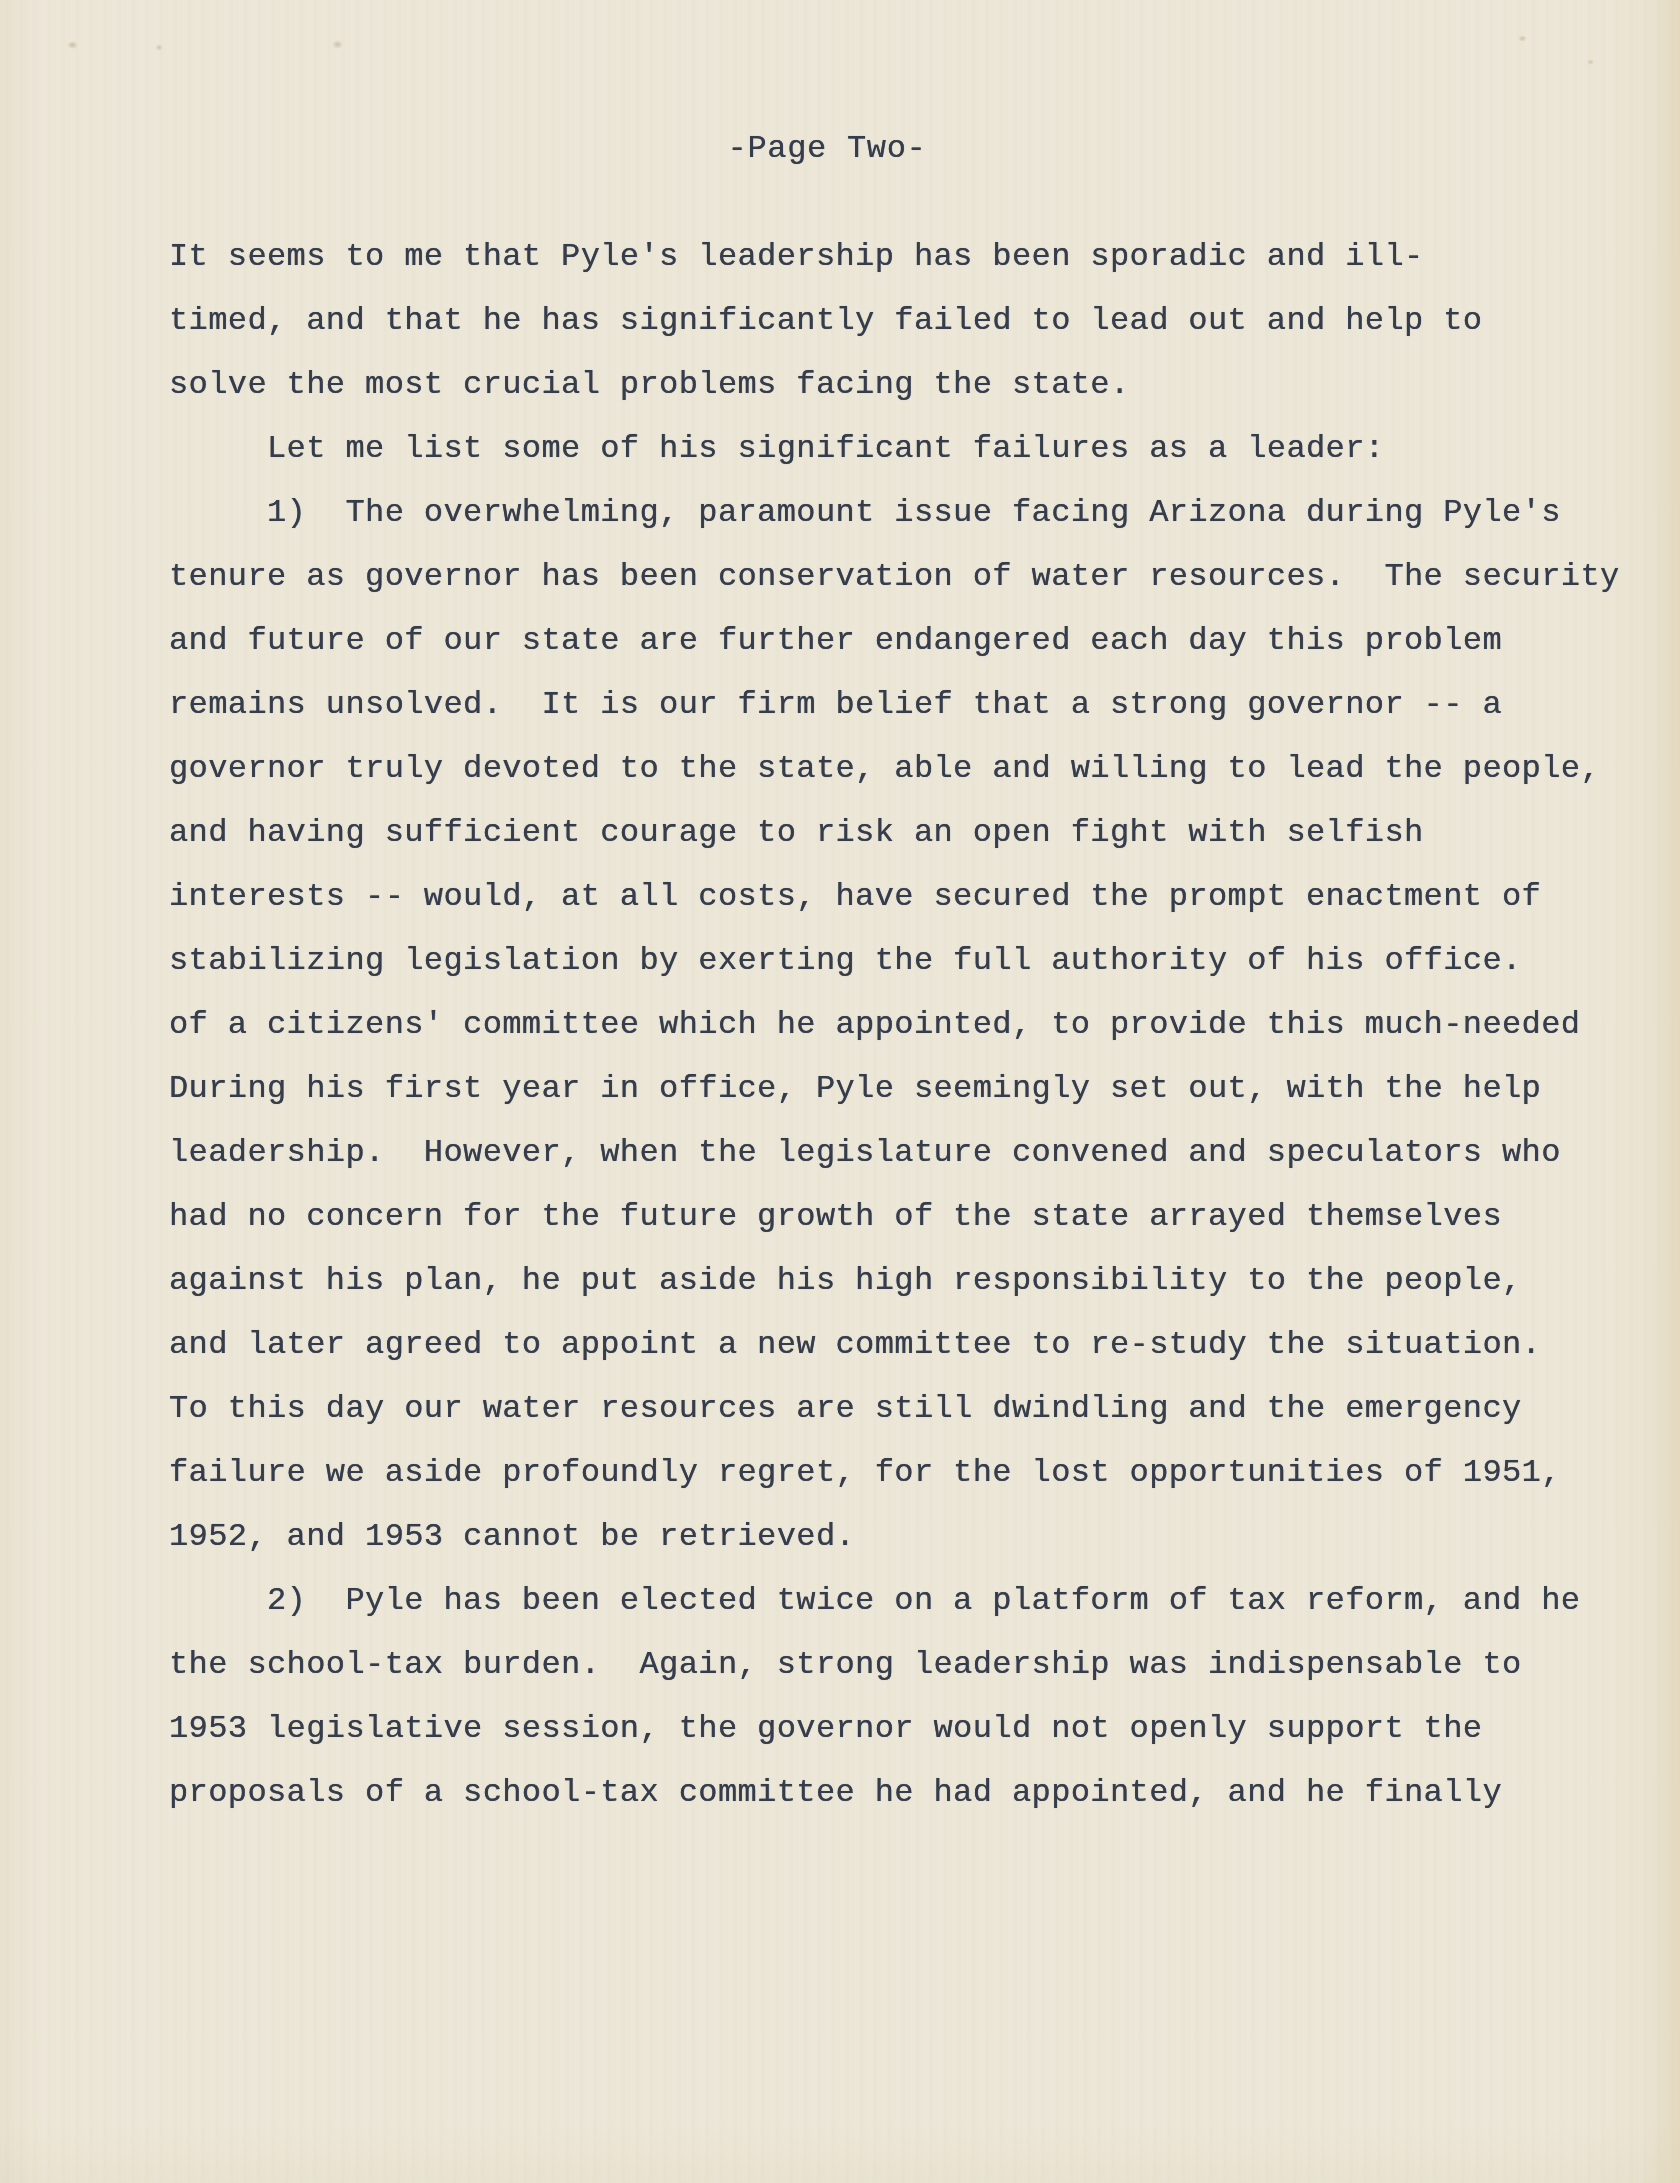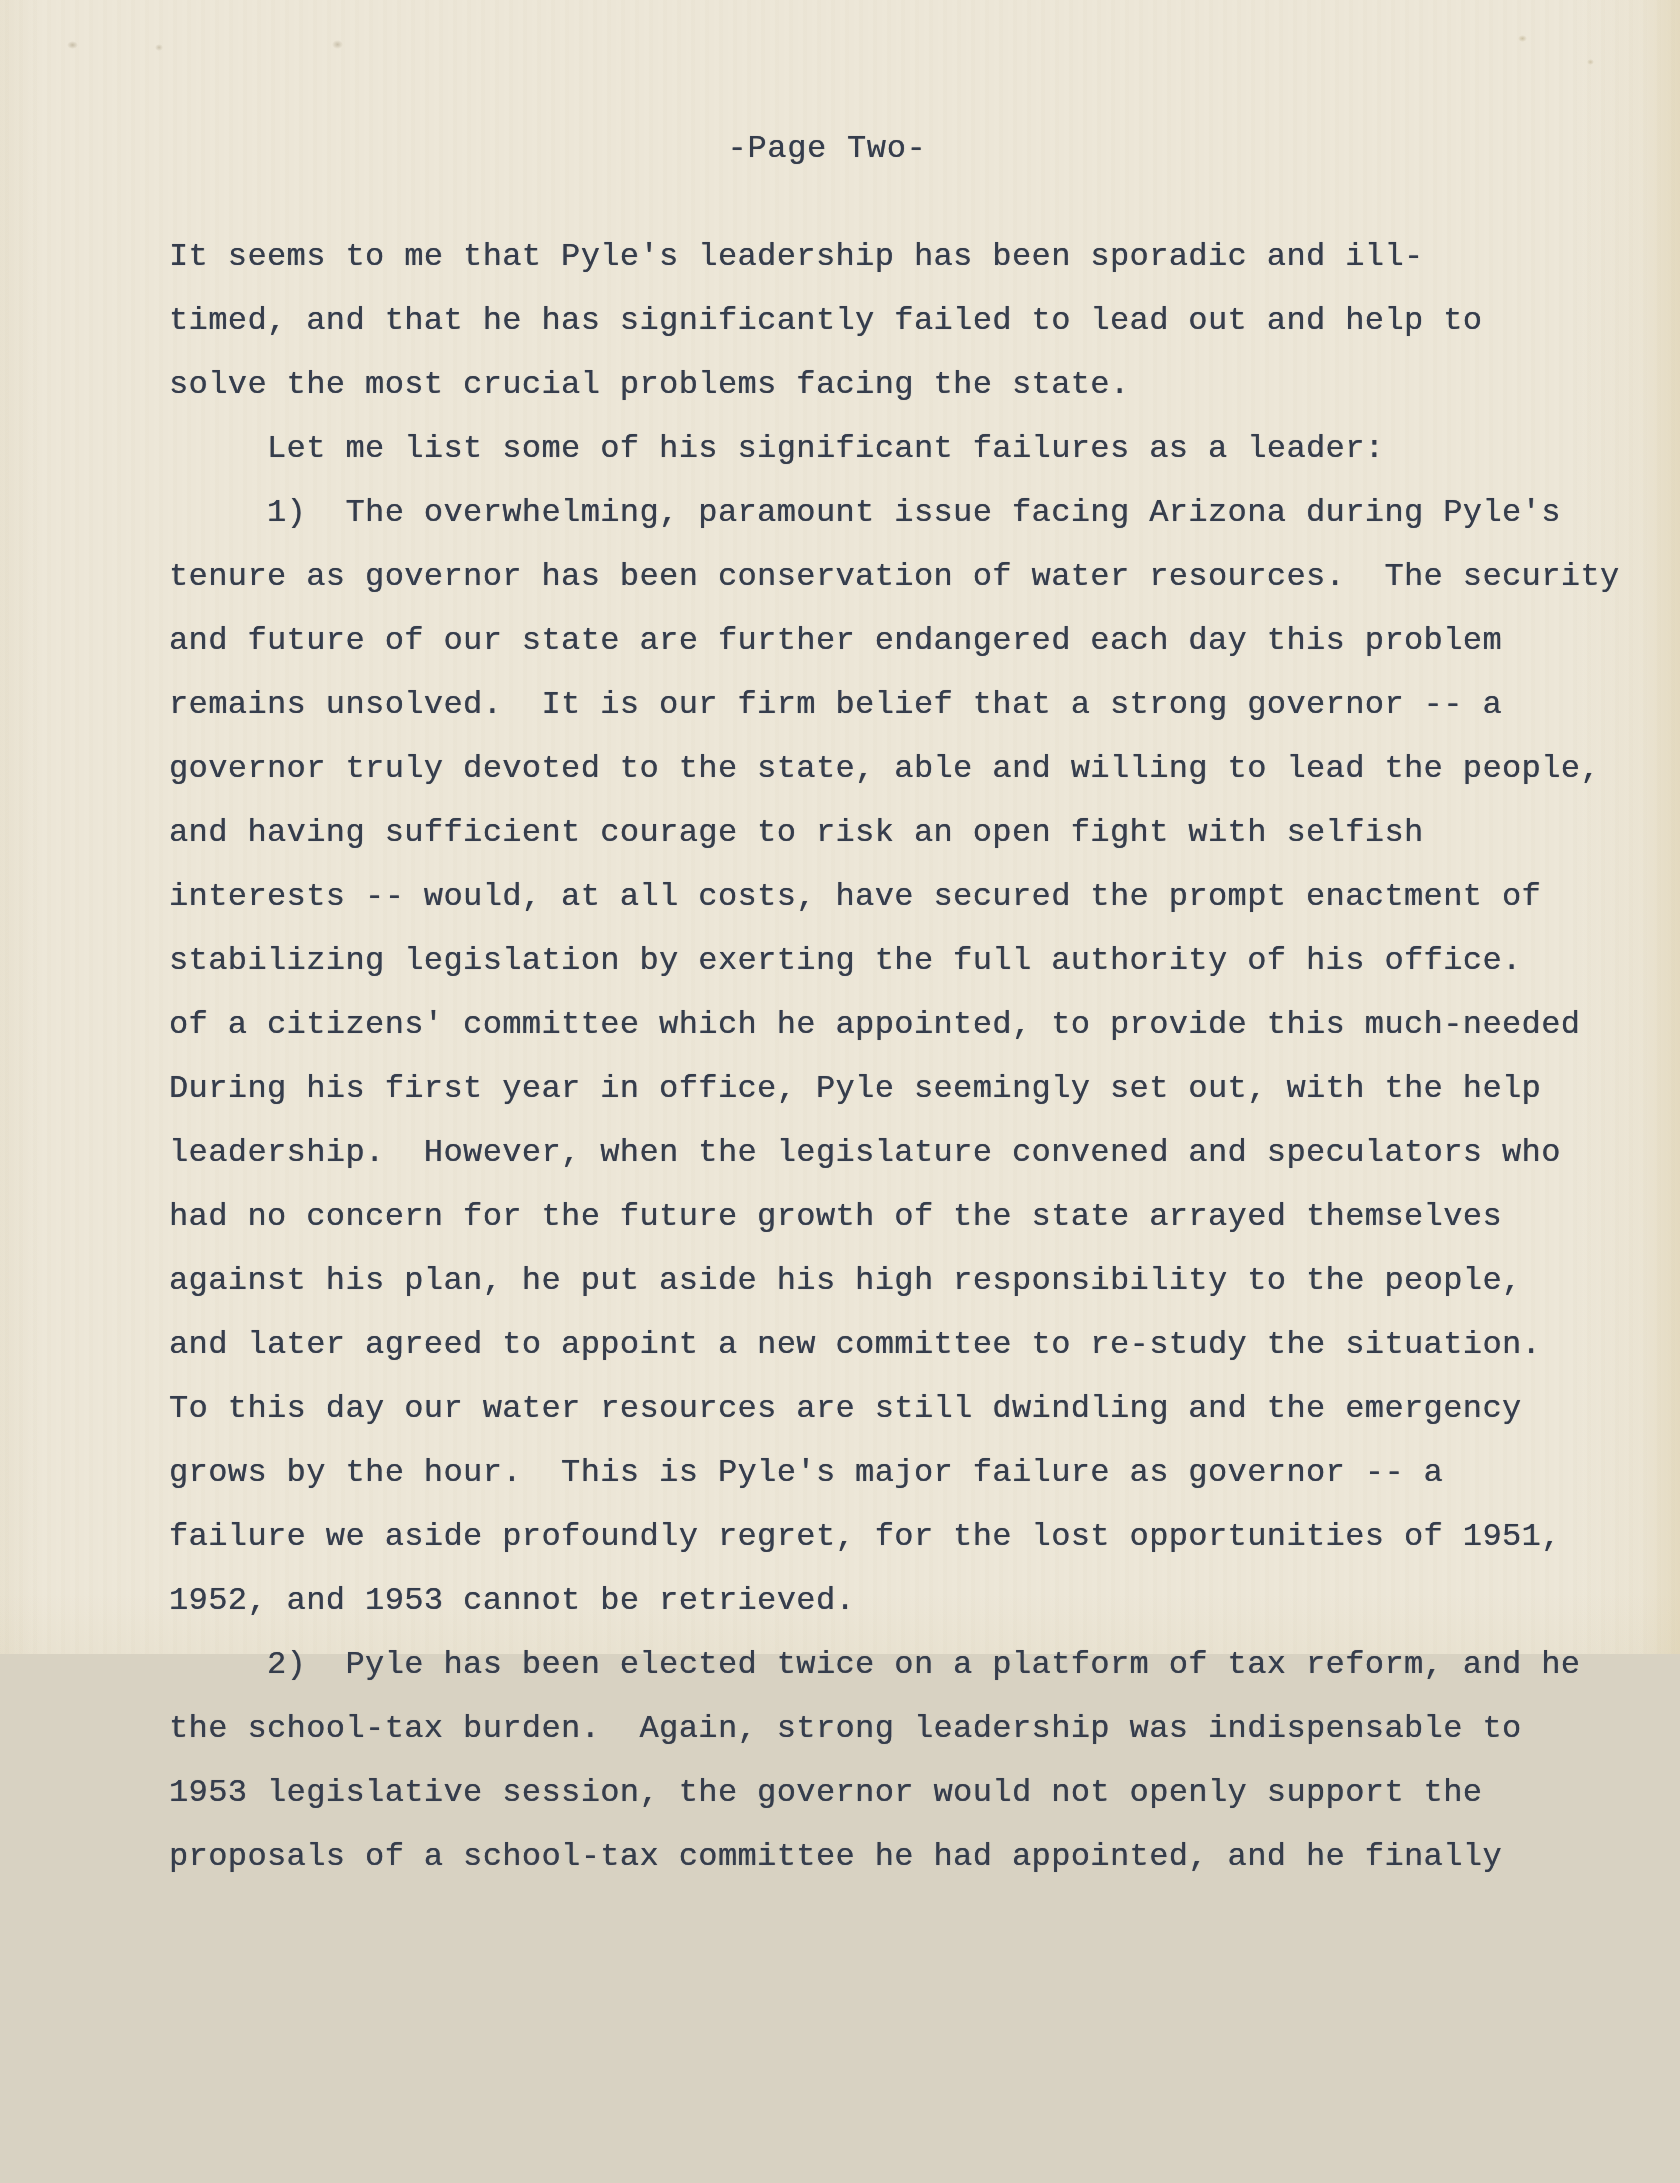--- a/index.html
+++ b/index.html
@@ -8,21 +8,21 @@
   }
   body {
     width: 1680px;
     height: 2183px;
     overflow: hidden;
     background: #d8d2c2;
   }
   .sheet {
     position: relative;
     width: 1680px;
-    height: 1654px;
+    height: 2183px;
     background:
       linear-gradient(90deg, rgba(190,175,135,0.10) 0px, rgba(190,175,135,0.0) 40px),
       linear-gradient(270deg, rgba(205,185,130,0.28) 0px, rgba(205,185,130,0.06) 37px, rgba(205,185,130,0.0) 107px),
       linear-gradient(0deg, rgba(200,188,150,0.10) 0px, rgba(200,188,150,0.0) 60px),
       repeating-linear-gradient(90deg,
         rgba(255,255,255,0.035) 0px, rgba(255,255,255,0.035) 4.7px,
         rgba(201,190,160,0.045) 4.7px, rgba(201,190,160,0.045) 8.7px,
         rgba(236,230,215,0.02) 8.7px, rgba(236,230,215,0.02) 14px),
       #ece6d7;
     font-family: "Liberation Mono", "DejaVu Sans Mono", monospace;
@@ -96,21 +96,20 @@
     <div class="line">and having sufficient courage to risk an open fight with selfish</div>
     <div class="line">interests -- would, at all costs, have secured the prompt enactment of</div>
     <div class="line">stabilizing legislation by exerting the full authority of his office.</div>
     <div class="line">of a citizens' committee which he appointed, to provide this much-needed</div>
     <div class="line">During his first year in office, Pyle seemingly set out, with the help</div>
     <div class="line">leadership.  However, when the legislature convened and speculators who</div>
     <div class="line">had no concern for the future growth of the state arrayed themselves</div>
     <div class="line">against his plan, he put aside his high responsibility to the people,</div>
     <div class="line">and later agreed to appoint a new committee to re-study the situation.</div>
     <div class="line">To this day our water resources are still dwindling and the emergency</div>
-    <div class="line">grows by the hour.  This is Pyle's major failure as governor -- a</div>
     <div class="line">failure we aside profoundly regret, for the lost opportunities of 1951,</div>
     <div class="line">1952, and 1953 cannot be retrieved.</div>
     <div class="line">     2)  Pyle has been elected twice on a platform of tax reform, and he</div>
     <div class="line">the school-tax burden.  Again, strong leadership was indispensable to</div>
     <div class="line">1953 legislative session, the governor would not openly support the</div>
     <div class="line">proposals of a school-tax committee he had appointed, and he finally</div>
   </div>
 
 </div>
 

